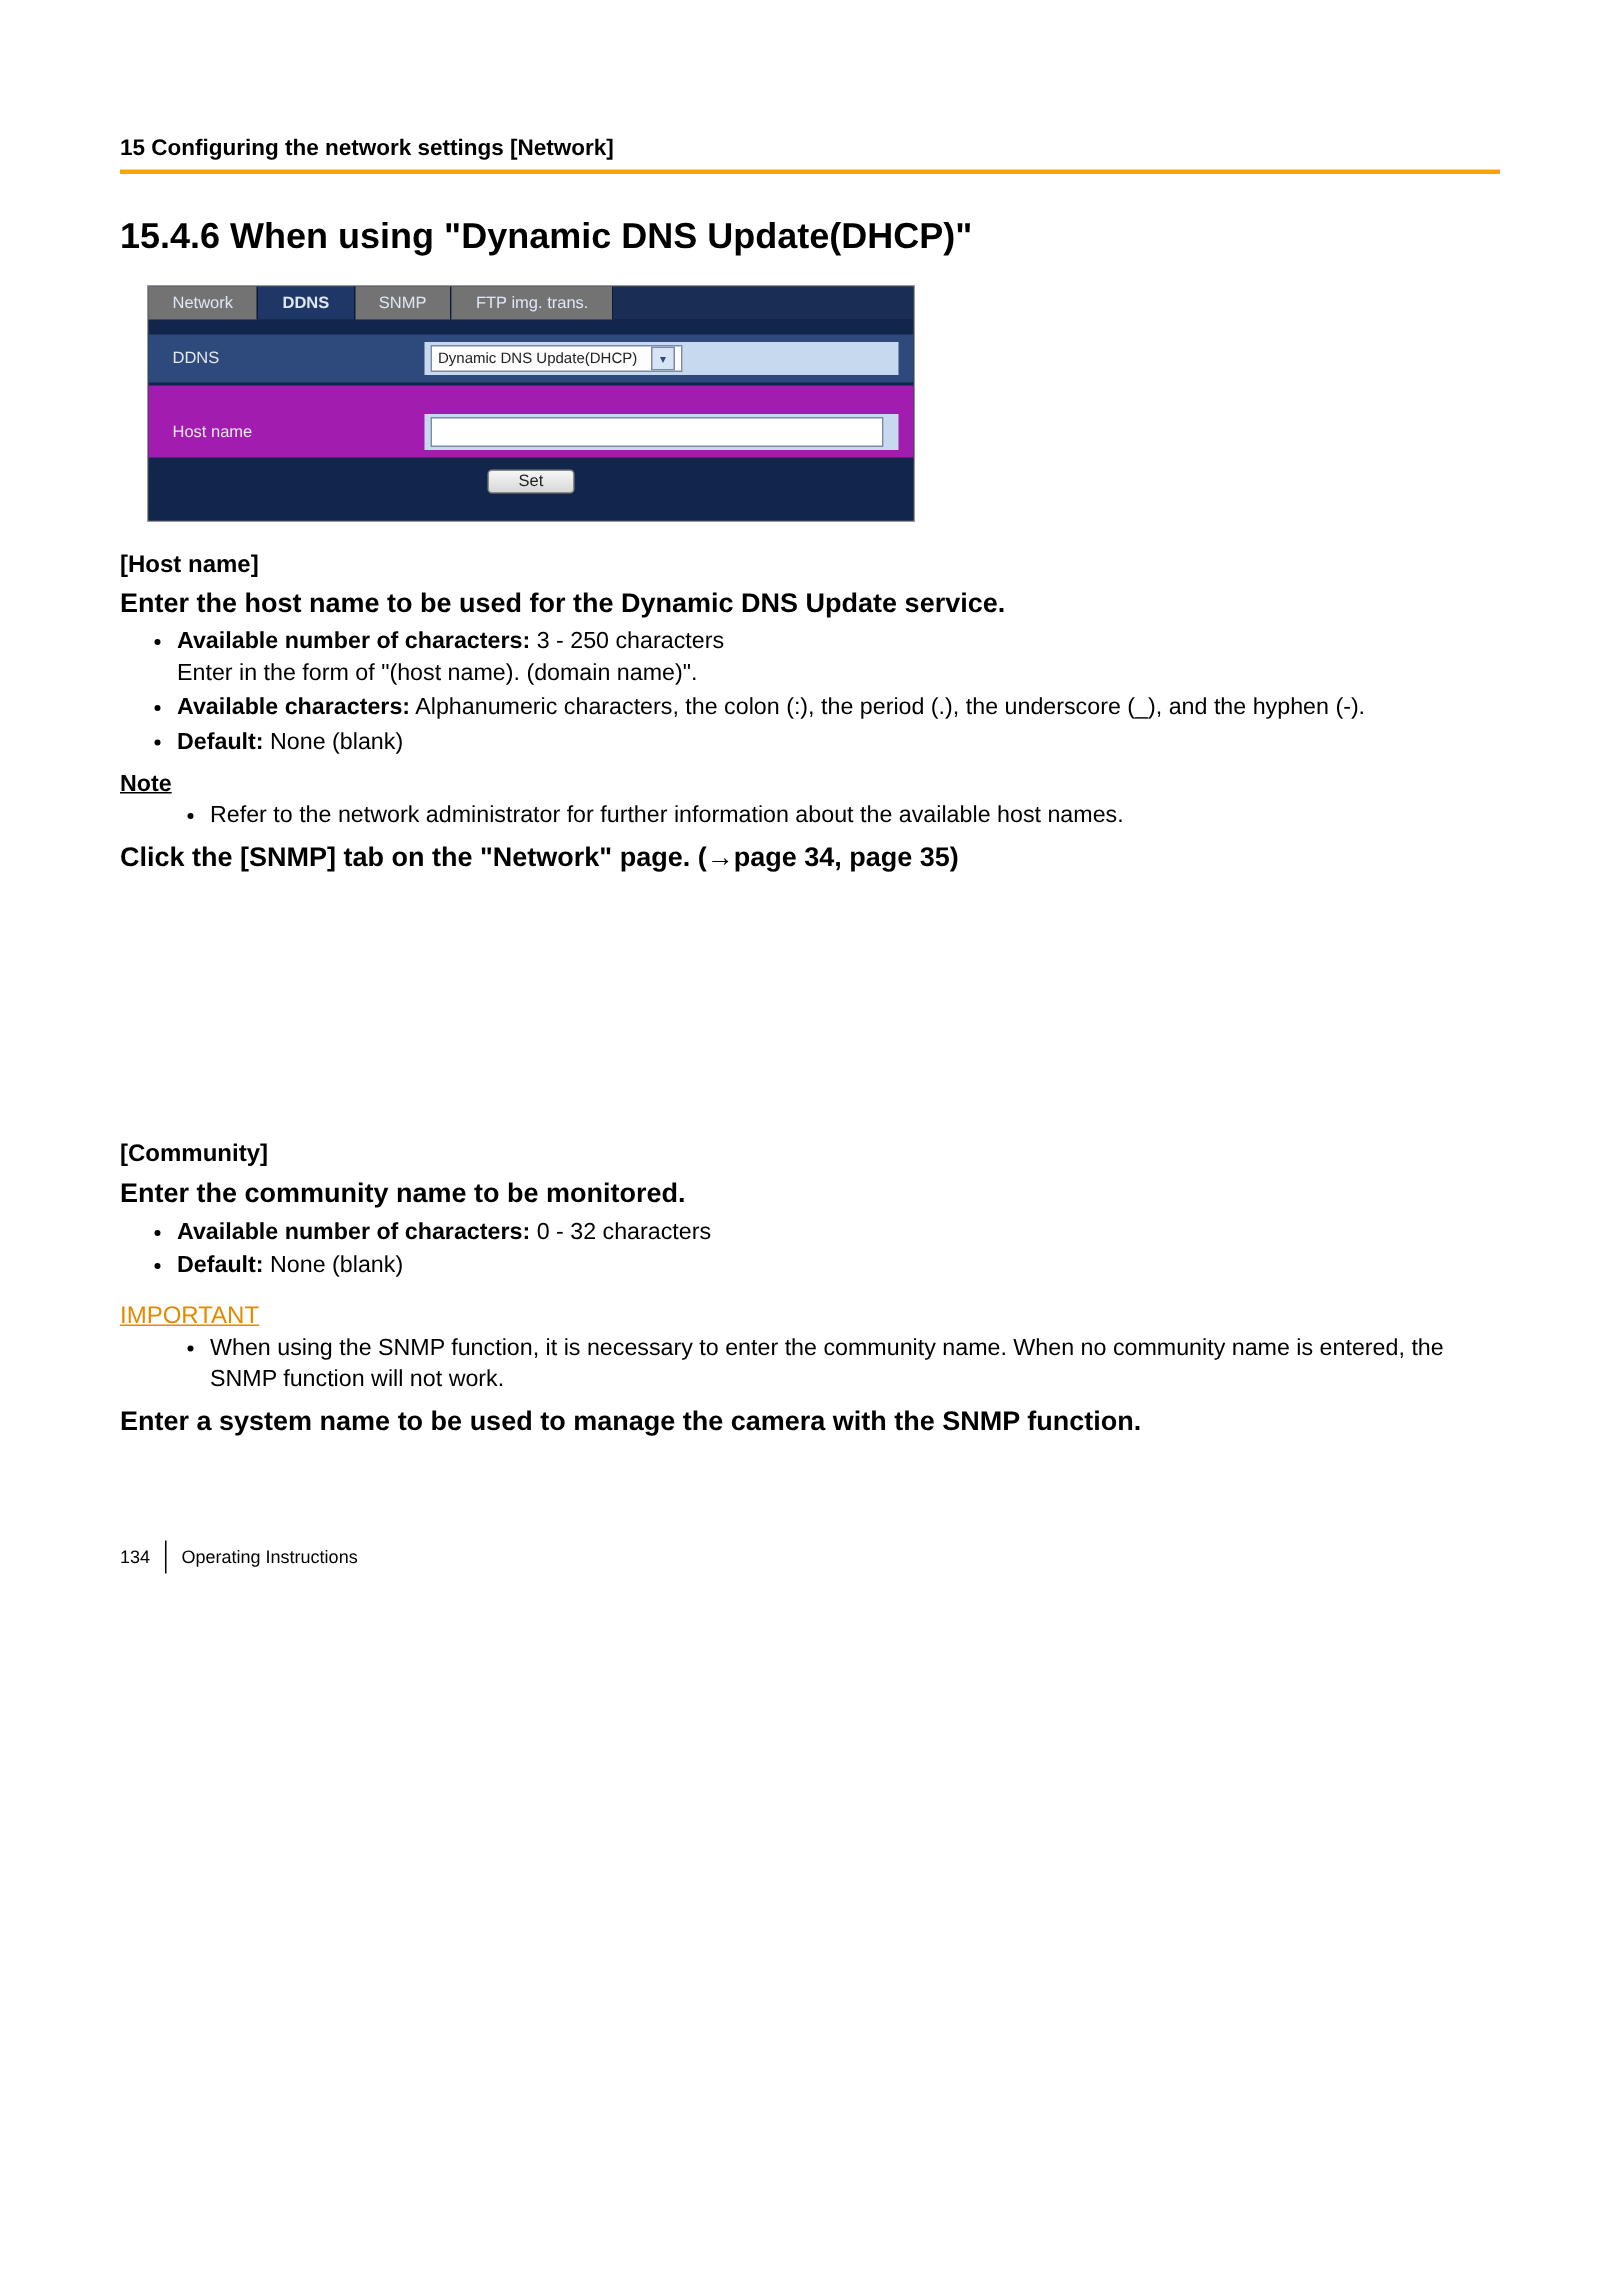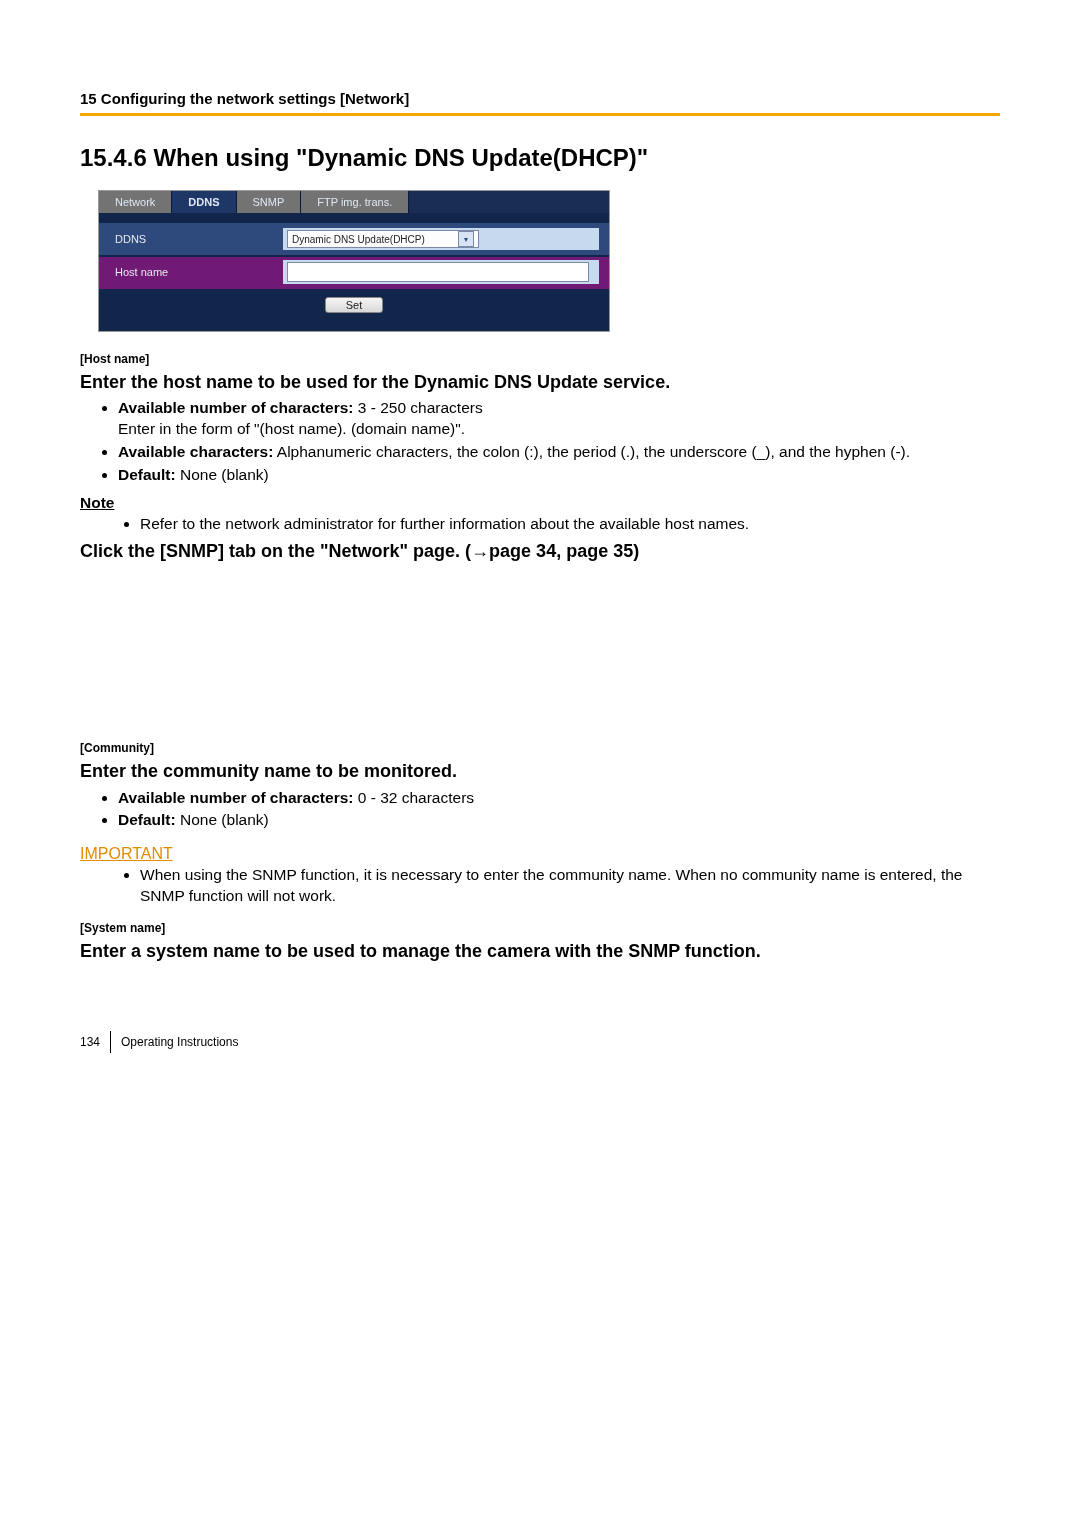--- a/index.html
+++ b/index.html
@@ -56,21 +56,21 @@
     background: #1f3766;
     font-weight: bold;
   }
   .tabspacer { flex: 1; background: #1a2d55; }
   .cfg-body { background: #12254a; padding: 10px 0 10px 0; }
   .cfg-row { display: flex; align-items: center; padding: 3px 10px; }
   .cfg-label { width: 168px; color: #e6e9ef; padding-left: 6px; }
   .cfg-ctrl { flex: 1; background: #c7d9ee; height: 22px; display: flex; align-items: center; }
   .cfg-ctrl.select-like {
     flex: none;
-    width: 192px;
+    width: 168px;
     border: 1px solid #7a8aa6;
     background: #fdfdfe;
     color: #222;
     font-size: 10px;
     justify-content: space-between;
     padding: 0 4px;
     box-sizing: border-box;
     height: 18px;
   }
   .chev {
@@ -91,21 +91,21 @@
   .set-btn {
     background: linear-gradient(#f6f6f6, #d8d8d8);
     border: 1px solid #888;
     border-radius: 3px;
     font-size: 11px;
     color: #222;
     padding: 1px 20px;
     text-align: right;
   }
   .subhead {
-    font-size: 12px;
+    font-size: 16px;
     font-weight: bold;
     margin: 14px 0 2px 0;
   }
   p.body { font-size: 18px; margin: 4px 0; line-height: 1.35; font-weight: bold; }
   ul.bul { margin: 2px 0 4px 0; padding-left: 38px; font-size: 15.5px; line-height: 1.35; }
   ul.bul > li { margin: 2px 0; }
   .note-head { font-size: 15.5px; font-weight: bold; text-decoration: underline; margin: 8px 0 0 0; }
   .important { font-size: 16px; font-weight: normal; color: #e28a00; text-decoration: underline; margin: 14px 0 0 0; }
   .blank-area { height: 160px; }
   .footer {
@@ -139,21 +139,21 @@
     <div class="cfg-body">
       <div class="cfg-row" style="background:#2e4a7d; padding-top:5px; padding-bottom:5px;">
         <div class="cfg-label">DDNS</div>
         <div style="flex:1; background:#c7d9ee; padding:2px 4px;">
           <div class="cfg-ctrl select-like">
             <span>Dynamic DNS Update(DHCP)</span>
             <span class="chev">▾</span>
           </div>
         </div>
       </div>
-      <div class="cfg-row" style="background:#701a75; padding-top:3px; padding-bottom:5px; margin-top:2px;">
+      <div class="cfg-row" style="background:#a21caf; padding-top:19px; padding-bottom:5px; margin-top:2px;">
         <div class="cfg-label">Host name</div>
         <div style="flex:1; background:#c7d9ee; padding:2px 4px; display:flex;">
           <div class="input-like"></div>
         </div>
       </div>
       <div class="btn-row">
         <button class="set-btn">Set</button>
       </div>
     </div>
   </div>
@@ -192,21 +192,20 @@
     <li>
       <b>Default:</b><span> None (blank)</span>
     </li>
   </ul>
 
   <div class="important">IMPORTANT</div>
   <ul class="bul" style="padding-left:60px;">
     <li>When using the SNMP function, it is necessary to enter the community name. When no community name is entered, the SNMP function will not work.</li>
   </ul>
 
-  <div class="subhead">[System name]</div>
   <p class="body">Enter a system name to be used to manage the camera with the SNMP function.</p>
 
   <div class="footer">
     <span>134</span>
     <span class="vline"></span>
     <span>Operating Instructions</span>
   </div>
 
 </div>
 

